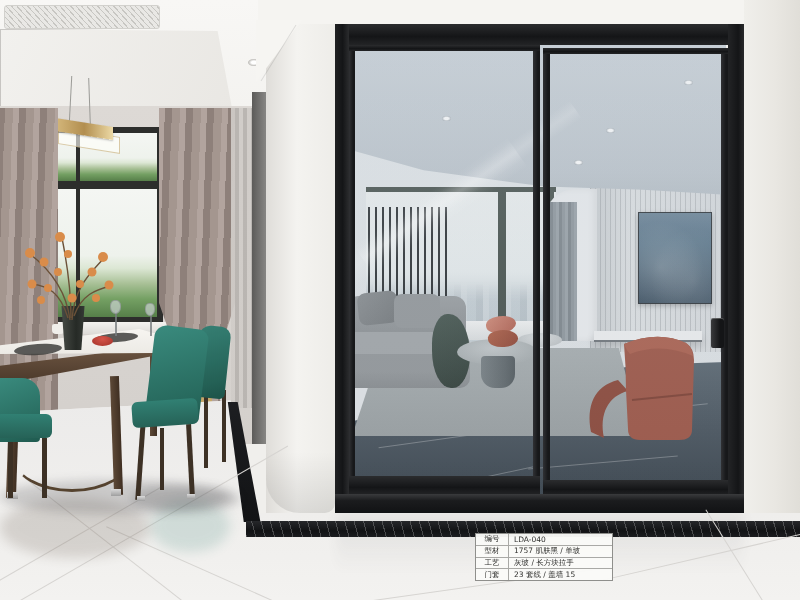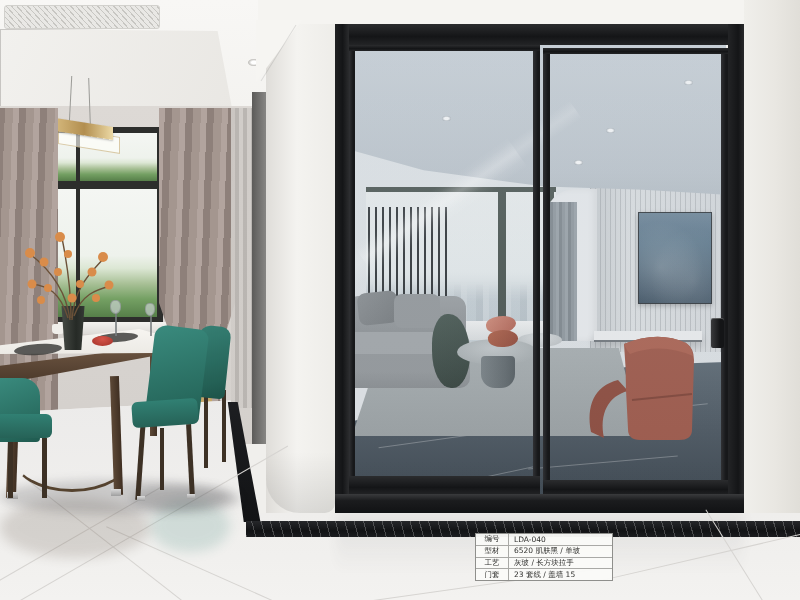--- a/index.html
+++ b/index.html
@@ -346,21 +346,21 @@
   <div class="abs chair-back" style="left:-6px;top:378px;width:46px;height:64px;border-radius:4px 18px 4px 4px;"></div>
   <div class="abs chair-seat" style="left:-4px;top:414px;width:56px;height:24px;"></div>
 
   <div class="abs spec">
     <div class="spec-row">
       <div class="spec-label">编号</div>
       <div class="spec-value">LDA-040</div>
     </div>
     <div class="spec-row">
       <div class="spec-label">型材</div>
-      <div class="spec-value">6520 肌肤黑 / 单玻</div>
+      <div class="spec-value">1757 肌肤黑 / 单玻</div>
     </div>
     <div class="spec-row">
       <div class="spec-label">工艺</div>
       <div class="spec-value">灰玻 / 长方块拉手</div>
     </div>
     <div class="spec-row">
       <div class="spec-label">门套</div>
       <div class="spec-value">23 套线 / 盖墙 15</div>
     </div>
   </div>

